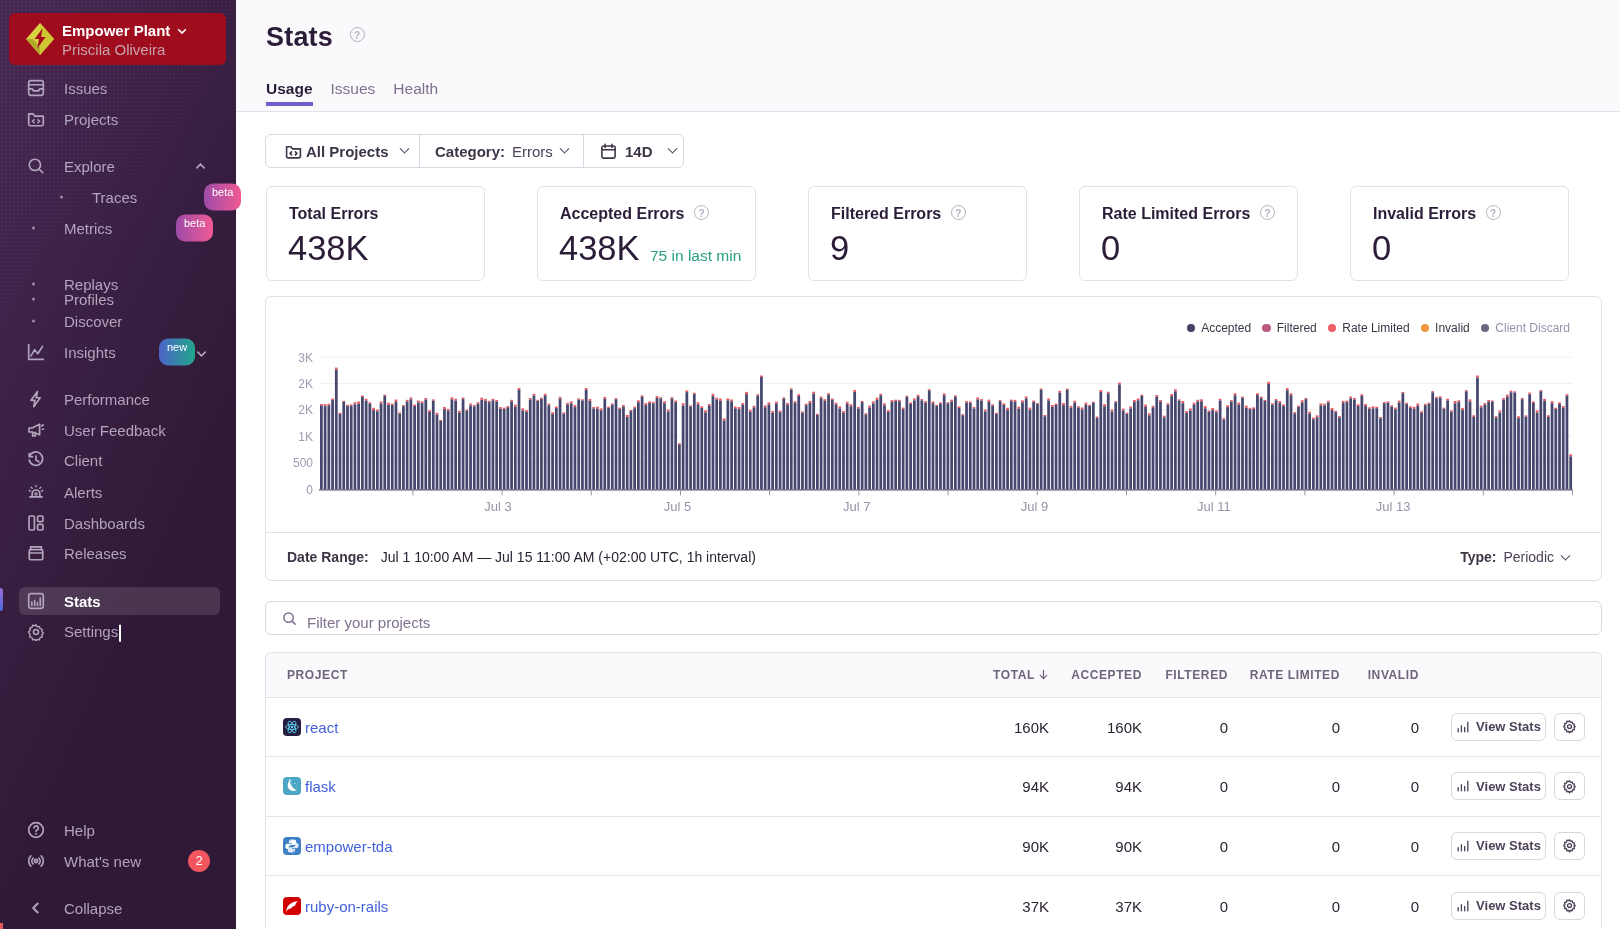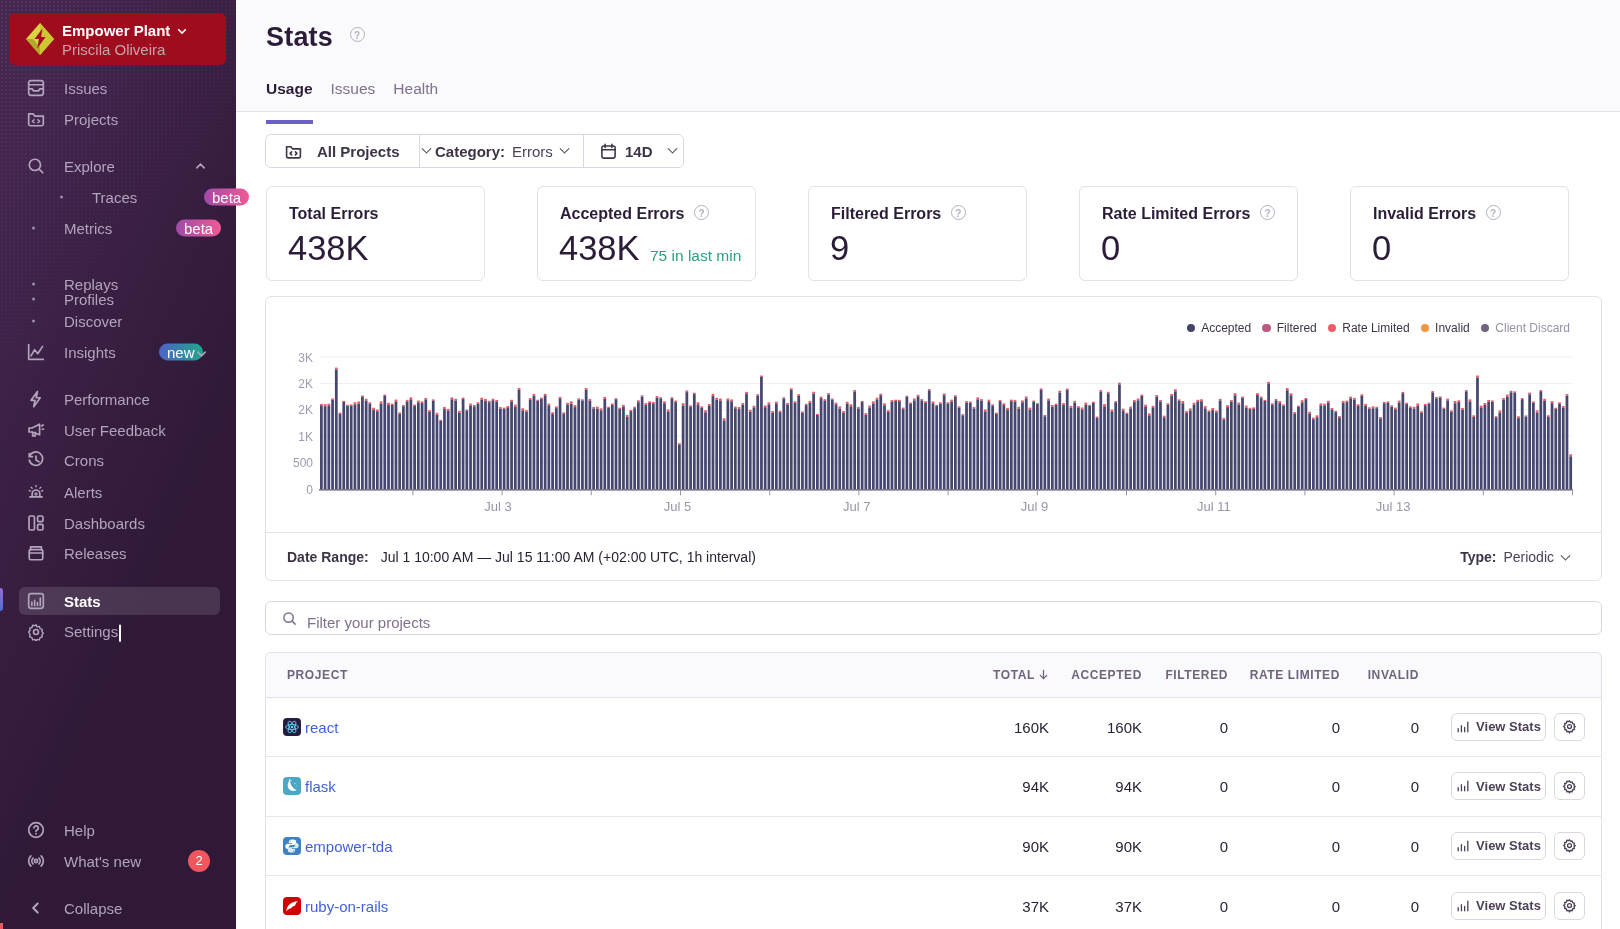--- a/index.html
+++ b/index.html
@@ -16,35 +16,35 @@
   background-size:4px 4px; pointer-events:none;
   -webkit-mask-image:linear-gradient(133deg, rgba(0,0,0,.8) 0%, transparent 38%);
   mask-image:linear-gradient(133deg, rgba(0,0,0,.8) 0%, transparent 38%); }
 .orgbox { position:absolute; left:9px; top:13px; width:217px; height:52px; background:#9f0c1d; border-radius:6px; }
 .orgname { position:absolute; left:53px; top:9px; color:#fff; font-size:15px; font-weight:bold; white-space:nowrap; }
 .orgsub { position:absolute; left:53px; top:28px; color:#c5a4ad; font-size:15px; white-space:nowrap; }
 .navitem { position:absolute; left:0; width:236px; height:31px; color:#b2a4bd; font-size:15px; }
 .navitem .lbl { position:absolute; left:64px; top:50%; transform:translateY(-50%); white-space:nowrap; }
 .navitem .ico { position:absolute; left:27px; top:50%; transform:translateY(-50%); width:18px; height:18px; }
 .bullet { position:absolute; left:32px; top:50%; width:3px; height:3px; border-radius:50%; background:#9c8fa9; transform:translateY(-50%); }
-.badge { position:absolute; top:50%; transform:translateY(-50%); height:17px; line-height:17px; border-radius:9px; color:#fff; font-size:15px; padding:0 8px; }
+.badge { position:absolute; top:50%; transform:translateY(-50%); height:27px; line-height:17px; border-radius:9px; color:#fff; font-size:11px; padding:0 8px; }
 .badge.beta { left:176px; background:linear-gradient(90deg,#9e4ba8,#f05a95); }
 .badge.new { left:159px; background:linear-gradient(90deg,#4e63c8,#20a68c); }
 #activebar { position:absolute; left:0; top:588px; width:3px; height:23px; border-radius:0 3px 3px 0; background:linear-gradient(180deg,#9a6cdb,#4e6bdb); }
 #statshl { position:absolute; left:19px; top:587px; width:201px; height:28px; border-radius:6px; background:rgba(255,255,255,0.125); }
 .redbadge { position:absolute; left:188px; top:50%; transform:translateY(-50%); width:22px; height:22px; border-radius:50%; background:#f1565e; color:#fff; font-size:13px; text-align:center; line-height:22px; }
 .caret { display:inline-block; width:1.5px; height:17px; background:#fff; vertical-align:middle; margin-left:1px; }
 
 
 #main { position:absolute; left:236px; top:0; width:1384px; height:929px; background:#fff; }
 #header { position:absolute; left:0; top:0; width:1384px; height:112px; background:#faf9fb; border-bottom:1px solid #e4dfe8; }
 #title { position:absolute; left:30px; top:22px; font-size:27px; font-weight:bold; color:#2b1d38; letter-spacing:0.2px; }
 .qmark { display:inline-block; width:15px; height:15px; border:1.5px solid #b6aec0; border-radius:50%; color:#b6aec0; font-size:10px; font-weight:bold; text-align:center; line-height:15px; vertical-align:middle; }
 #tabs { position:absolute; left:30px; top:80px; font-size:15.5px; }
-#tabs .tab { display:inline-block; margin-right:18px; color:#80708f; padding-bottom:22px; }
+#tabs .tab { display:inline-block; margin-right:18px; color:#80708f; padding-bottom:4px; }
 #tabs .tab.active { color:#2b1d38; font-weight:bold; border-bottom:4px solid #6c5fc7; }
 
 
 #filterbar { position:absolute; left:29px; top:134px; width:419px; height:34px; border:1px solid #dbd6e1; border-radius:6px; background:#fff; }
 #filterbar .seg { position:absolute; top:0; height:100%; display:flex; align-items:center; color:#3e3446; font-size:15px; font-weight:bold; }
 #filterbar .sep { position:absolute; top:0; width:1px; height:100%; background:#dbd6e1; }
 .chev { display:inline-block; width:7px; height:7px; border-right:1.8px solid #4d4158; border-bottom:1.8px solid #4d4158; transform:rotate(45deg) translate(-2px,-2px); margin-left:8px; }
 
 
 .card { position:absolute; top:186px; width:219px; height:95px; border:1px solid #e4dfe8; border-radius:6px; background:#fff; }
@@ -160,21 +160,21 @@
         <path d="M13.4 7.4h1.4" stroke-width="1.3"></path>
       </svg>
       <span class="lbl" style="">User Feedback</span>
     </div>
     <div class="navitem" style="top:444.5px;">
       <svg class="ico" viewBox="0 0 16 16" fill="none" stroke="currentColor" stroke-width="1.5" stroke-linecap="round" stroke-linejoin="round">
         <path d="M2.3 4.6A6 6 0 1 1 2 8"></path>
         <path d="M2 2.2V5h2.8"></path>
         <path d="M8 4.6V8l2.6 1.6"></path>
       </svg>
-      <span class="lbl" style="">Crons</span>
+      <span class="lbl" style="">Client</span>
     </div>
     <div class="navitem" style="top:476.5px;">
       <svg class="ico" viewBox="0 0 16 16" fill="none" stroke="currentColor" stroke-width="1.5" stroke-linecap="round" stroke-linejoin="round">
         <path d="M4.6 12.3V9.6a3.4 3.4 0 0 1 6.8 0v2.7"></path>
         <path d="M2.6 12.4h10.8"></path>
         <circle cx="8" cy="9.8" r="1" stroke-width="1.1"></circle>
         <path d="M8 3.4V2.1M4.6 4.6 3.7 3.7M11.4 4.6l.9-.9M3.2 7.2l-1.2-.5M12.8 7.2l1.2-.5" stroke-width="1.2"></path>
       </svg>
       <span class="lbl" style="">Alerts</span>
     </div>
@@ -232,21 +232,21 @@
       <span class="lbl" style="">Collapse</span>
     </div>
     <div style="position:absolute;left:0;bottom:0;width:2.5px;height:6px;background:#e8595f"></div>
   </div>
 <div id="main">
     <div id="header">
       <div id="title">Stats <span class="qmark" style="margin-left:9px;transform:translateY(-4px)">?</span></div>
       <div id="tabs"><span class="tab active">Usage</span><span class="tab">Issues</span><span class="tab">Health</span></div>
     </div>
     <div id="filterbar">
-      <div class="seg" style="left:19px;gap:15px">
+      <div class="seg" style="left:19px;gap:4px">
         <svg style="width:17px;height:17px" viewBox="0 0 16 16" fill="none" stroke="#3e3446" stroke-width="1.5" stroke-linecap="round" stroke-linejoin="round">
           <path d="M1.5 3.5h4l1.5 2h7.5v7a1.5 1.5 0 0 1-1.5 1.5H3a1.5 1.5 0 0 1-1.5-1.5z"></path>
           <path d="M6.2 8.4 4.8 9.8l1.4 1.4M9.8 8.4l1.4 1.4-1.4 1.4"></path>
         </svg>
         <span>All Projects</span>
         <span class="chev"></span>
       </div>
       <div class="sep" style="left:153px"></div>
       <div class="seg" style="left:169px">
         <span>Category:</span>

